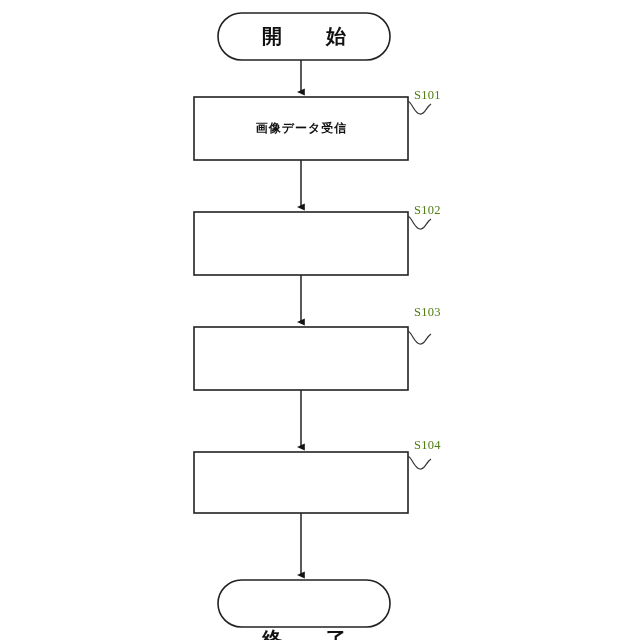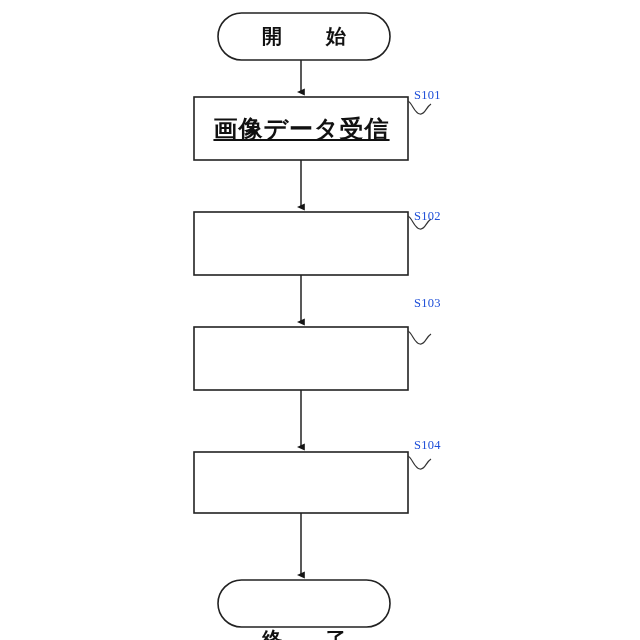--- a/index.html
+++ b/index.html
@@ -35,28 +35,27 @@
     font-family: "DejaVu Sans", "Liberation Sans", sans-serif;
     white-space: nowrap;
     pointer-events: none;
   }
   .terminal-label {
     font-size: 20px;
     letter-spacing: 12px;
     text-indent: 12px;
   }
   .process-label {
-    font-size: 24px;
+    font-size: 12px;
     letter-spacing: 1px;
     text-indent: 1px;
-    text-decoration: underline;
   }
   .step-tag {
     position: absolute;
-    color: #1d4ed8;
+    color: #4d7c0f;
     font-size: 12.5px;
     font-family: "Liberation Serif", "DejaVu Serif", serif;
     letter-spacing: 0.3px;
     white-space: nowrap;
   }
 </style>
 </head>
 <body>
 
 <div id="flowchart-canvas">
@@ -95,17 +94,17 @@
   <div class="node-label terminal-label" style="left:218px; top:13px; width:172px; height:47px;">開　始</div>
 
   <div class="node-label process-label" style="left:194px; top:97px; width:214px; height:63px;">画像データ受信</div>
 
 
 
 
   <div class="node-label terminal-label" style="left:218px; top:580px; width:172px; height:47px;margin-top:36px;">終　了</div>
 
   <div class="step-tag" style="left:414px; top:88px;">S101</div>
-  <div class="step-tag" style="left:414px; top:209px;">S102</div>
-  <div class="step-tag" style="left:414px; top:296px;">S103</div>
+  <div class="step-tag" style="left:414px; top:203px;">S102</div>
+  <div class="step-tag" style="left:414px; top:305px;">S103</div>
   <div class="step-tag" style="left:414px; top:438px;">S104</div>
 
 </div>
 
 </body></html>

